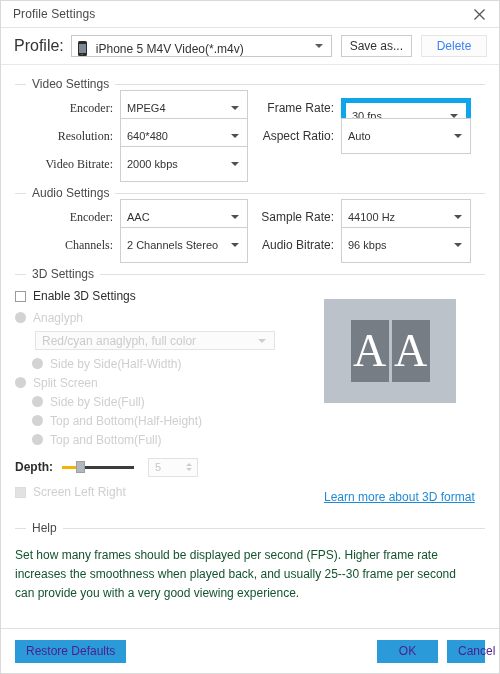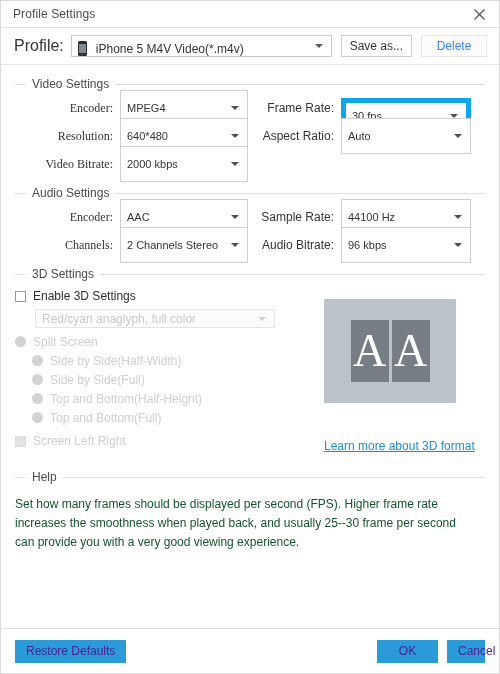--- a/index.html
+++ b/index.html
@@ -555,48 +555,67 @@
       </div>
 
       <div class="threeD-wrap">
         <div class="threeD-left">
 
           <div class="chk-row">
             <span class="checkbox"></span>
             <span class="chk-label">Enable 3D Settings</span>
           </div>
 
+          <div class="radio-row">
+            <span class="radio"></span>
+            <span class="radio-label">Anaglyph</span>
+          </div>
 
           <div class="sub-combo">
             <span>Red/cyan anaglyph, full color</span>
             <span class="caret"></span>
           </div>
 
+          <div class="radio-row indent">
+            <span class="radio"></span>
+            <span class="radio-label">Side by Side(Half-Width)</span>
+          </div>
+
           <div class="radio-row">
             <span class="radio"></span>
             <span class="radio-label">Split Screen</span>
           </div>
-
-          <div class="radio-row indent">
-            <span class="radio"></span>
-            <span class="radio-label">Side by Side(Half-Width)</span>
-          </div>
           <div class="radio-row indent">
             <span class="radio"></span>
             <span class="radio-label">Side by Side(Full)</span>
           </div>
           <div class="radio-row indent">
             <span class="radio"></span>
             <span class="radio-label">Top and Bottom(Half-Height)</span>
           </div>
           <div class="radio-row indent">
             <span class="radio"></span>
             <span class="radio-label">Top and Bottom(Full)</span>
           </div>
 
+          <div class="depth-row">
+            <span class="depth-label">Depth:</span>
+            <span class="slider">
+              <span class="track-fill"></span>
+              <span class="track-rest"></span>
+              <span class="thumb"></span>
+            </span>
+            <span class="spin">
+              <span>5</span>
+              <span class="arrows">
+                <i class="up"></i>
+                <i class="dn"></i>
+              </span>
+            </span>
+          </div>
 
           <div class="chk-row" style="margin-top:5px;">
             <span class="checkbox disabled"></span>
             <span class="chk-label dim">Screen Left Right</span>
           </div>
         </div>
 
         <div class="threeD-right">
           <div class="preview-box">
             <div class="preview-pane">A</div>

